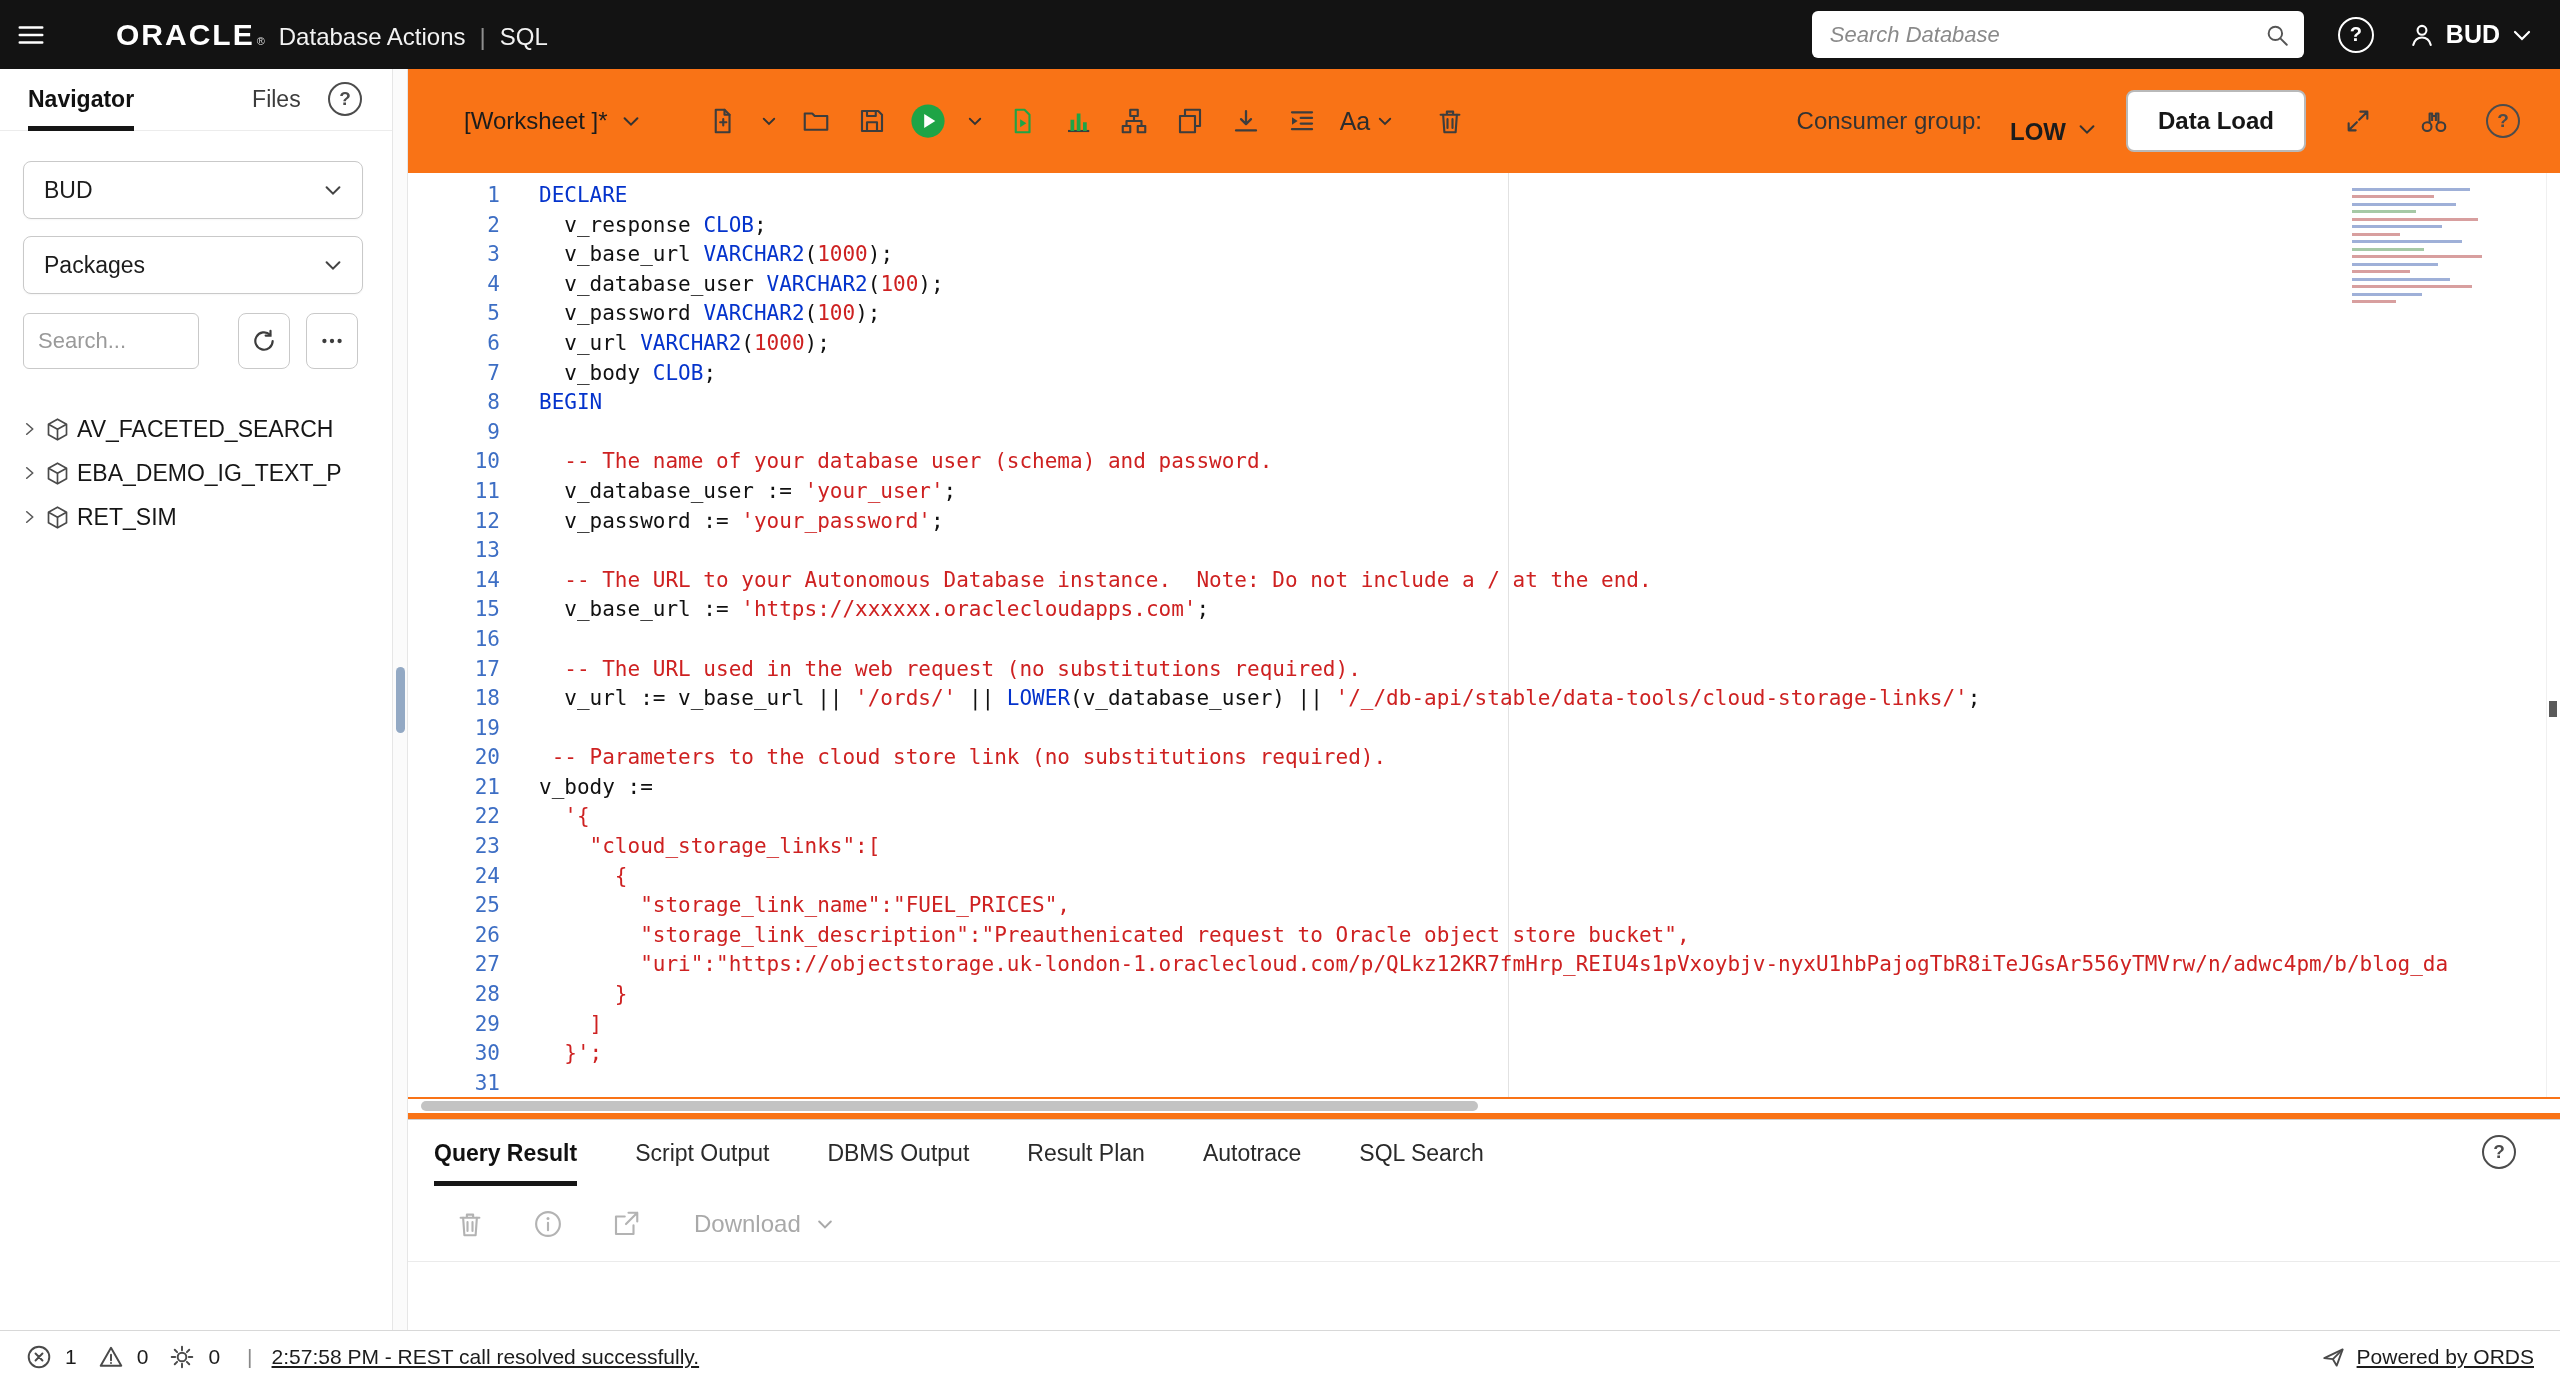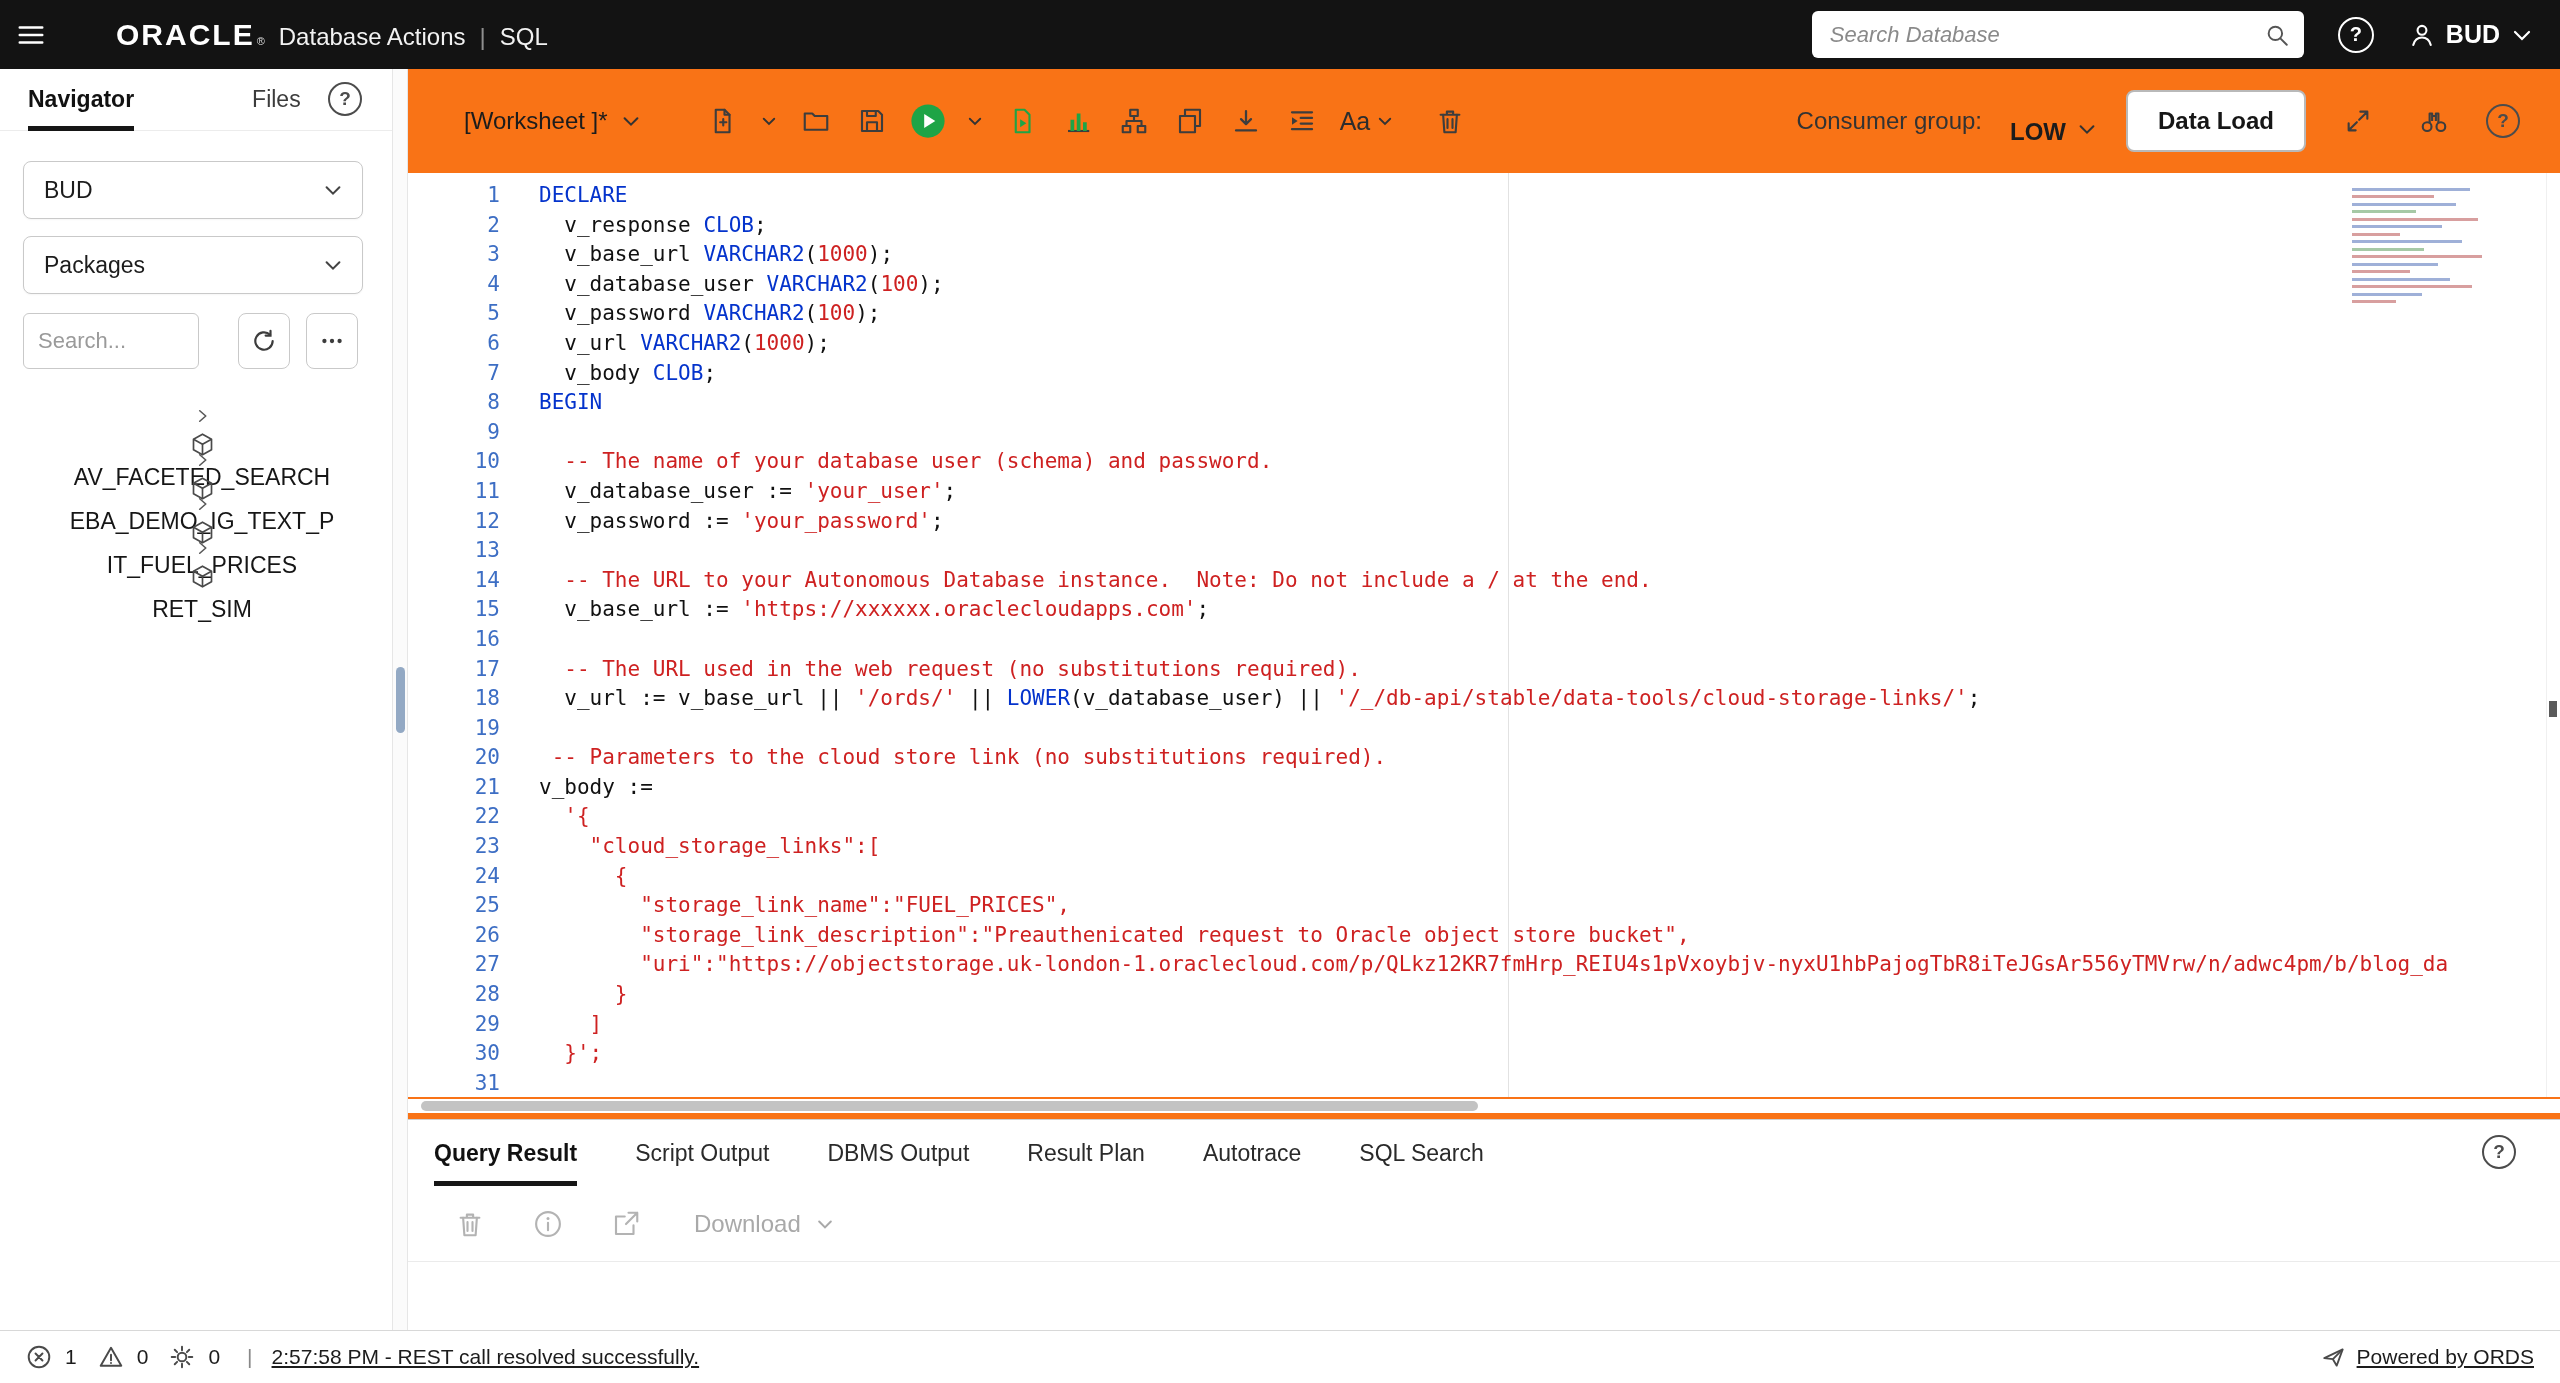--- a/index.html
+++ b/index.html
@@ -46,21 +46,21 @@
   .sel-type { top:167px; }
   .search-row { position:absolute; top:244px; left:23px; right:23px; height:56px; }
   .side-search { position:absolute; left:0; top:0; width:176px; height:56px; border:1px solid #c9c9c9;
                  border-radius:6px; padding:0 14px; font-size:22px; color:#222; outline:none; font-family:inherit; }
   .side-search::placeholder { color:#9a9a9a; }
   .sq-btn { position:absolute; top:0; width:52px; height:56px; border:1px solid #c9c9c9; border-radius:8px;
             display:flex; align-items:center; justify-content:center; color:#3c3c3c; background:#fff; }
   .sq-refresh { left:215px; }
   .sq-more { left:283px; }
   .tree { position:absolute; top:338px; left:16px; right:8px; }
-  .tree-item { height:44px; display:flex; align-items:center; gap:6px; cursor:pointer; padding-left:4px;flex-direction:column; }
+  .tree-item { height:44px; display:flex; align-items:center; gap:6px; cursor:pointer; padding-left:4px; }
   .tree-item .tlabel { font-size:23px; color:#161616; white-space:nowrap; }
 
   .splitter { position:absolute; top:69px; left:392px; width:16px; bottom:53px; background:#fbfbfb;
               border-left:1px solid #e6e6e6; border-right:1px solid #e6e6e6; }
   .sp-handle { position:absolute; top:50%; left:3px; transform:translateY(-50%); width:9px; height:66px;
                border-radius:6px; background:#93a9c4; }
 
   
   .main { position:absolute; top:69px; left:408px; right:0; bottom:53px; background:#f97316; }
   .ws-toolbar { position:absolute; top:0; left:0; right:0; height:104px; display:flex; align-items:center;
@@ -221,35 +221,20 @@
             </svg>
           </span>
           <span>
             <svg width="27" height="27" viewBox="0 0 24 24" fill="none" stroke="#4a4a4a" stroke-width="1.5" stroke-linejoin="round">
               <path d="M12 2.8l8 4.5v9.4l-8 4.5-8-4.5V7.3z"></path>
               <path d="M4 7.3l8 4.5 8-4.5"></path>
               <path d="M12 11.8V21.2"></path>
             </svg>
           </span>
           <span class="tlabel">EBA_DEMO_IG_TEXT_P</span>
-        </div>
-        <div class="tree-item">
-          <span>
-            <svg width="18" height="18" viewBox="0 0 24 24" fill="none" stroke="#5a5a5a" stroke-width="2.2" stroke-linecap="round" stroke-linejoin="round">
-              <path d="M9 5l8 7-8 7"></path>
-            </svg>
-          </span>
-          <span>
-            <svg width="27" height="27" viewBox="0 0 24 24" fill="none" stroke="#4a4a4a" stroke-width="1.5" stroke-linejoin="round">
-              <path d="M12 2.8l8 4.5v9.4l-8 4.5-8-4.5V7.3z"></path>
-              <path d="M4 7.3l8 4.5 8-4.5"></path>
-              <path d="M12 11.8V21.2"></path>
-            </svg>
-          </span>
-          <span class="tlabel">IT_FUEL_PRICES</span>
         </div>
         <div class="tree-item">
           <span>
             <svg width="18" height="18" viewBox="0 0 24 24" fill="none" stroke="#5a5a5a" stroke-width="2.2" stroke-linecap="round" stroke-linejoin="round">
               <path d="M9 5l8 7-8 7"></path>
             </svg>
           </span>
           <span>
             <svg width="27" height="27" viewBox="0 0 24 24" fill="none" stroke="#4a4a4a" stroke-width="1.5" stroke-linejoin="round">
               <path d="M12 2.8l8 4.5v9.4l-8 4.5-8-4.5V7.3z"></path>

